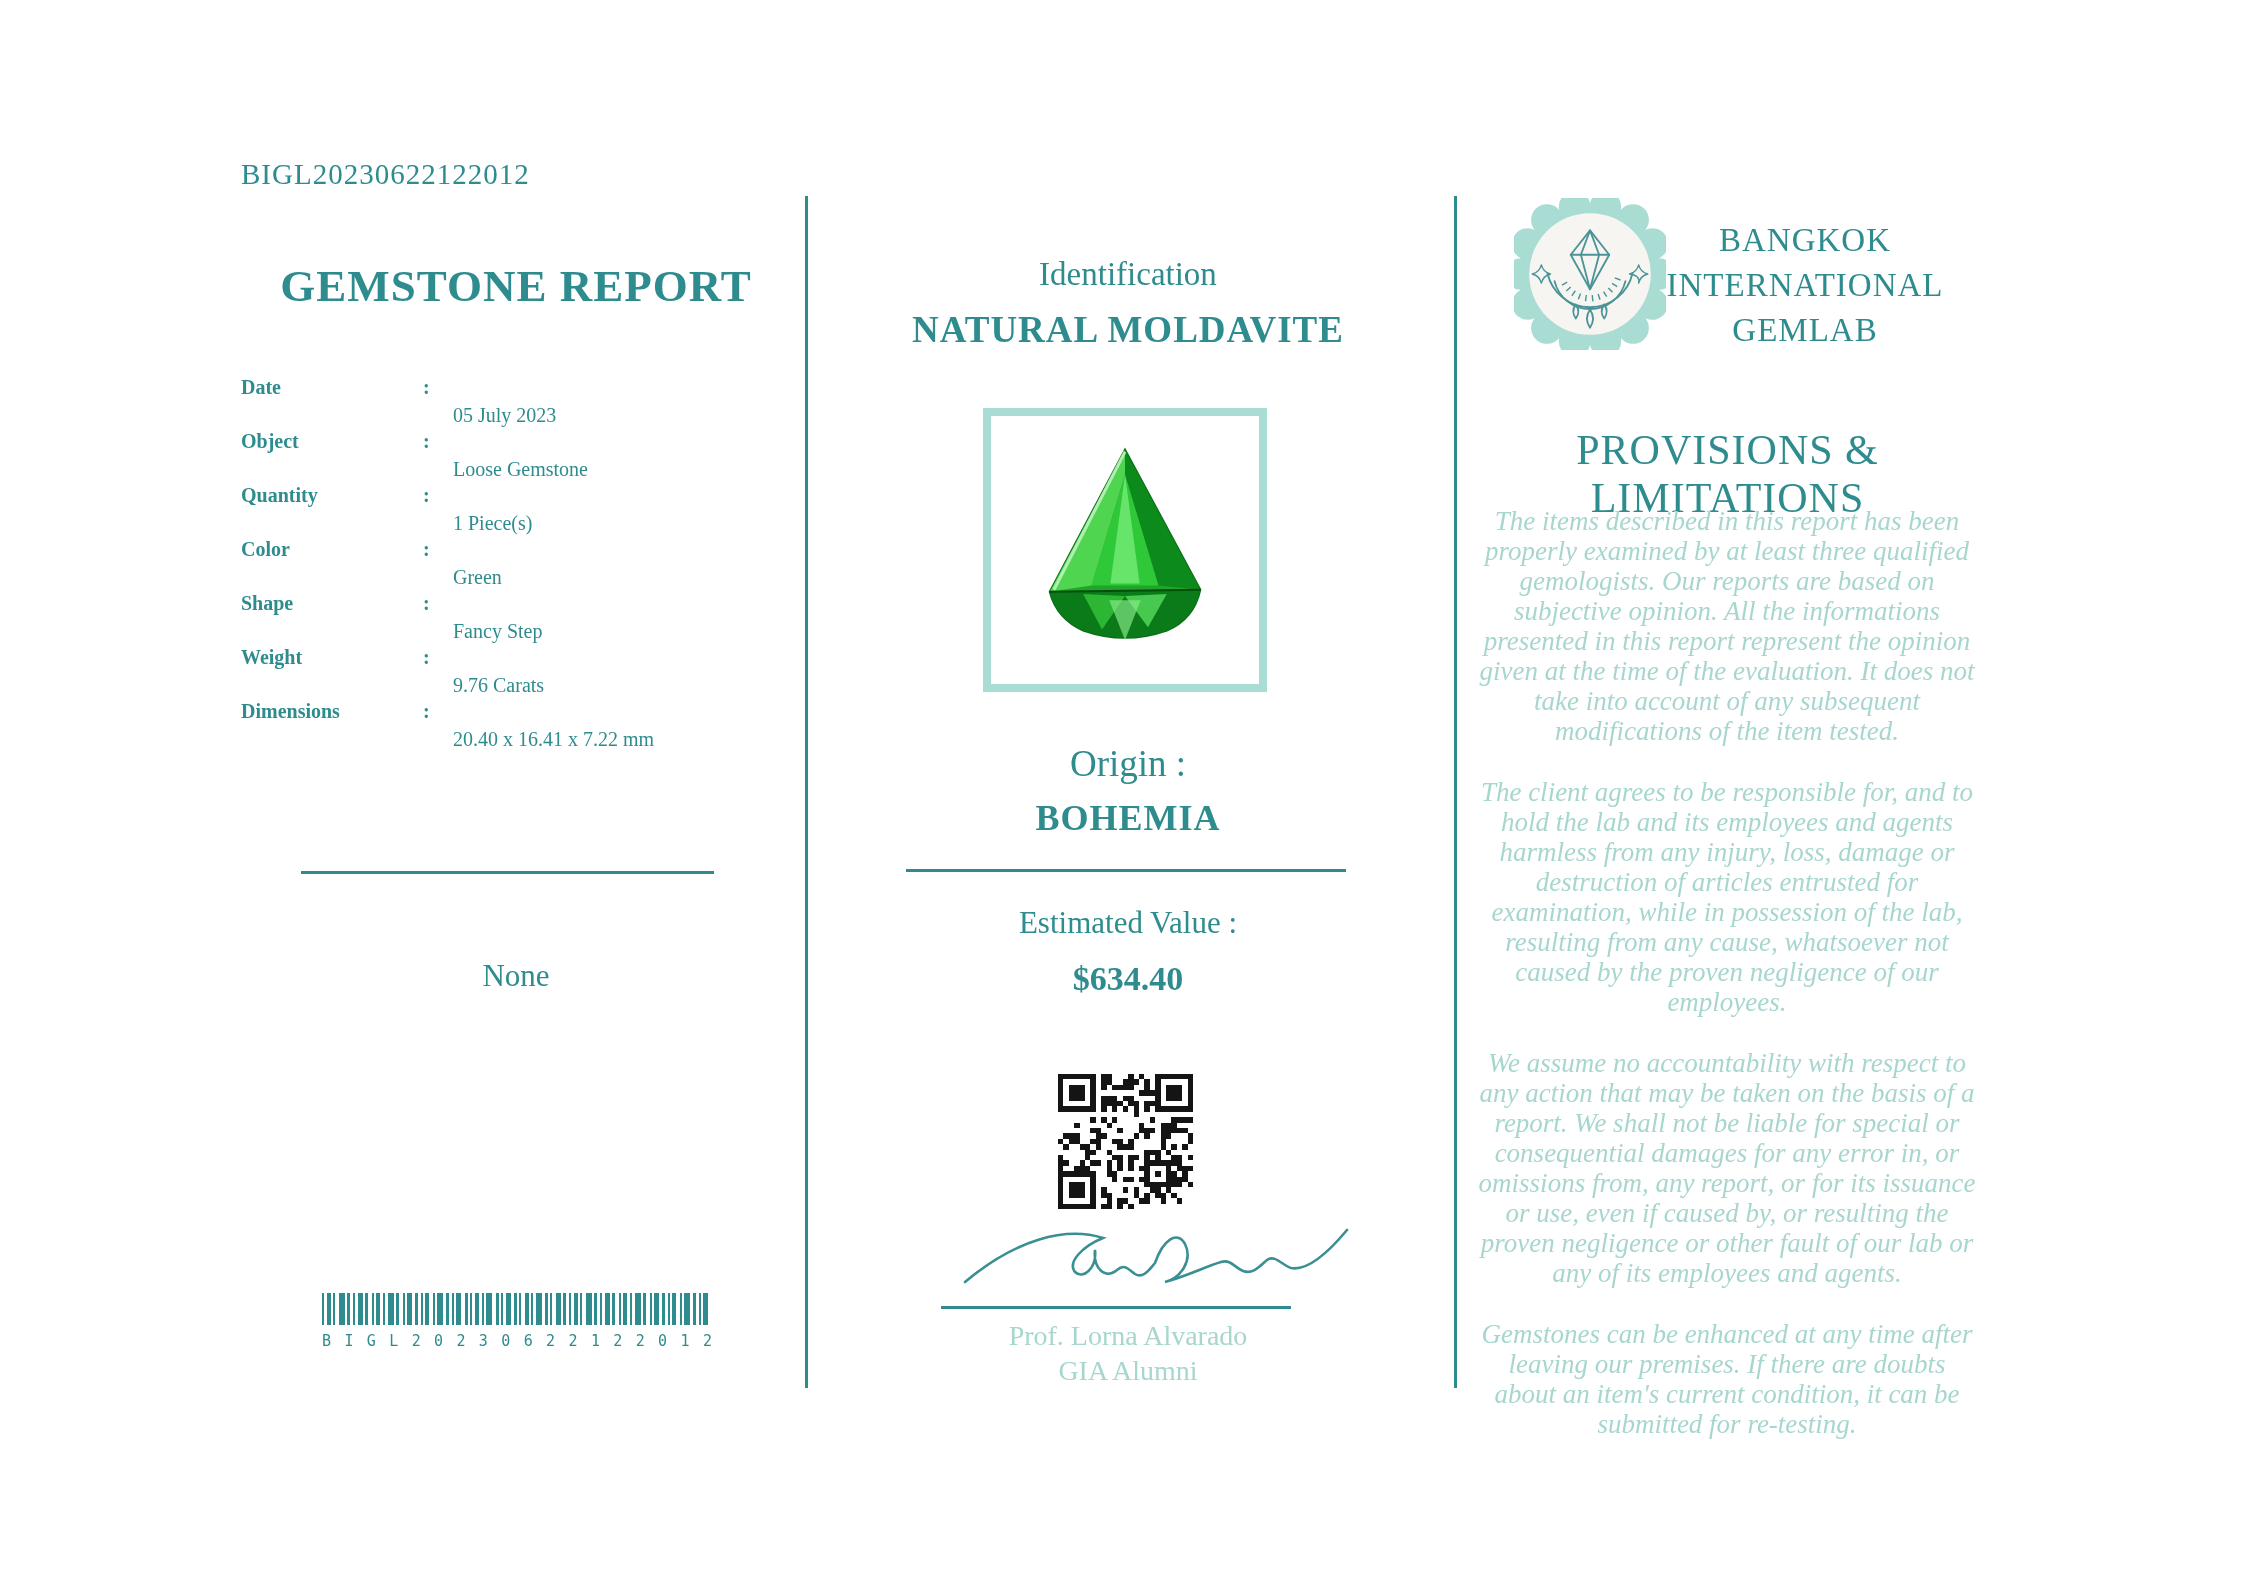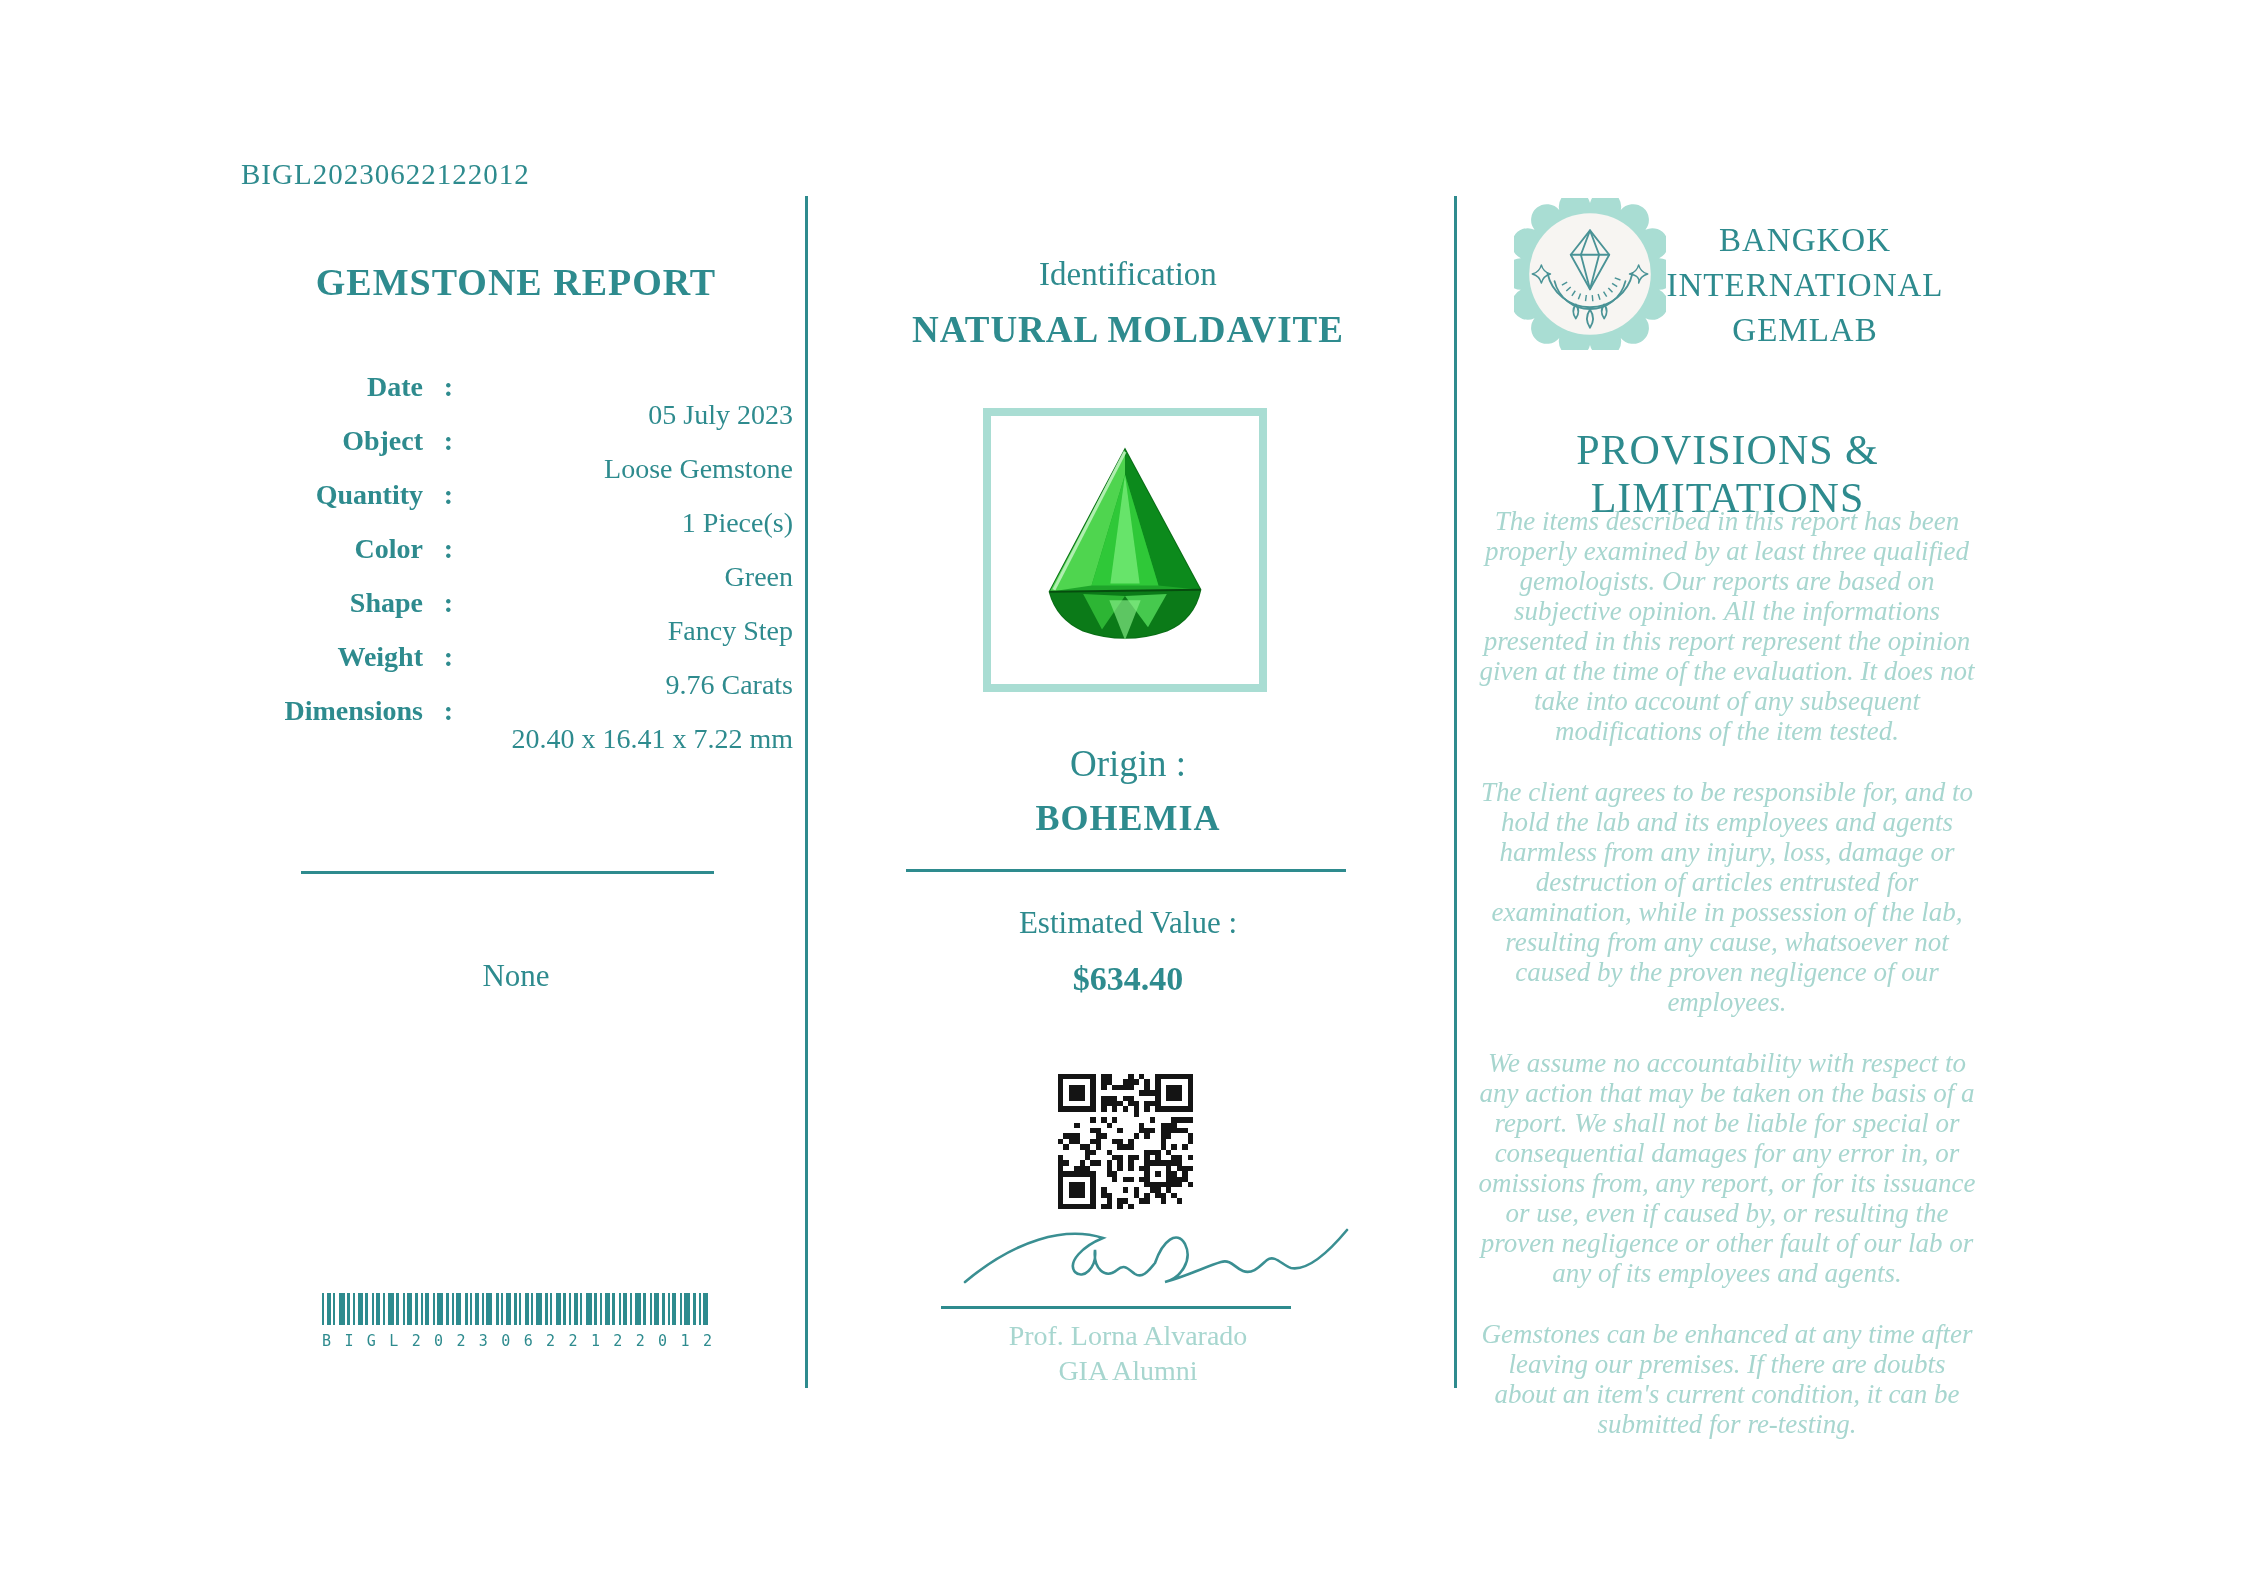--- a/index.html
+++ b/index.html
@@ -14,23 +14,23 @@
   .abs{position:absolute;}
   .center{text-align:center;}
 
   .report-number{left:241px;top:158px;font-size:29px;letter-spacing:1px;color:var(--teal);}
 
   .vdivider{top:196px;height:1192px;width:3px;background:var(--teal);}
   .vd1{left:805px;}
   .vd2{left:1454px;}
 
   
-  .main-title{left:240px;top:260px;width:552px;font-size:38px;font-weight:bold;letter-spacing:1px;color:var(--teal);}
+  .main-title{left:240px;top:260px;width:552px;font-size:45px;font-weight:bold;letter-spacing:1px;color:var(--teal);}
   .details{left:241px;top:370px;width:552px;}
-  .detail-row{display:flex;height:54px;align-items:flex-start;color:var(--teal);font-size:28px;line-height:34px;text-align:right;}
+  .detail-row{display:flex;height:54px;align-items:flex-start;color:var(--teal);font-size:20px;line-height:34px;}
   .detail-label{flex:0 0 182px;font-weight:bold;}
   .detail-colon{flex:0 0 30px;font-weight:bold;}
   .detail-value{flex:1;margin-top:28px;}
   .hrule{height:0;border-top:3px solid var(--teal);}
   .comments-rule{left:301px;top:871px;width:413px;}
   .comments-heading{left:240px;top:901px;width:552px;font-size:33px;font-weight:bold;color:var(--teal);}
   .comments-value{left:240px;top:958px;width:552px;font-size:31px;color:var(--teal);}
   .barcode-wrap{left:322px;top:1293px;width:390px;}
   .barcode-chars{display:flex;justify-content:space-between;margin-top:3px;font-family:"DejaVu Sans Mono", monospace;font-size:15px;color:var(--teal);}
 

